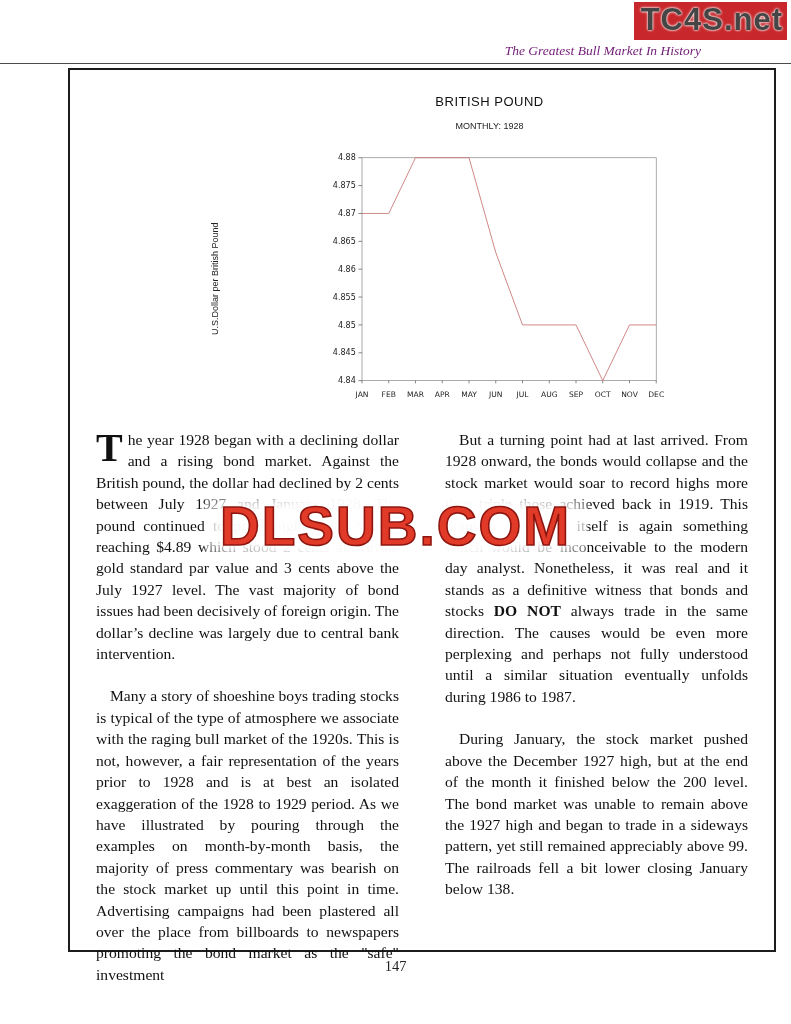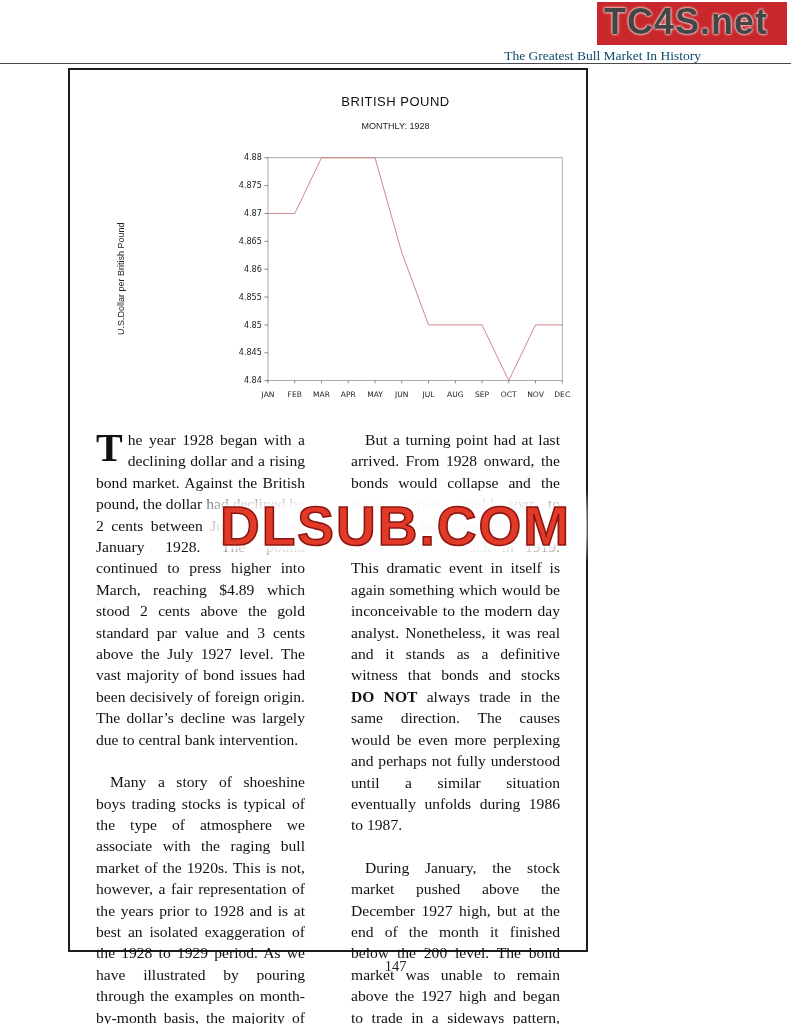--- a/index.html
+++ b/index.html
@@ -7,30 +7,30 @@
   .canvas {
     position:relative; width:791px; height:1024px; margin:0 auto;
     background:#fff; font-family:"Liberation Serif", serif; color:#111;
     overflow:hidden;
   }
   
   .site-header { position:absolute; top:2px; right:4px; text-align:right; z-index:3; }
   .logo {
     display:inline-block; background:#c8272b; color:#454545;
     font-family:"Liberation Sans", sans-serif; font-weight:bold;
-    font-size:36px; line-height:1; padding:2px 19px 5px 7px;
+    font-size:31px; line-height:1; padding:2px 4px 5px 7px;
     text-shadow:0 0 2px #ffffff, 0 0 3px #ffffff;
     letter-spacing:1px;
   }
-  .tagline { font-size:13.5px; color:#0c4a6e; margin-top:3px; margin-right:86px; }
+  .tagline { font-size:13.5px; color:#701a75; margin-top:3px; margin-right:86px;font-style:italic; }
   .header-rule { position:absolute; top:63px; left:0; width:791px; border-top:1px solid #4a4a4a; }
 
   
   .book-page {
-    position:absolute; top:68px; left:68px; width:520px; height:884px;
+    position:absolute; top:68px; left:68px; width:708px; height:884px;
     border:2px solid #1c1c1c; background:#fff;
   }
 
   
   .chart-wrap { width:461px; margin:24px auto 0 auto; transform:translateX(18px); }
   .chart-title {
     margin-left:115px; width:330px; text-align:center;
     font-family:"Liberation Sans", sans-serif; font-size:13px; color:#111; letter-spacing:.5px;
   }
   .chart-subtitle {

